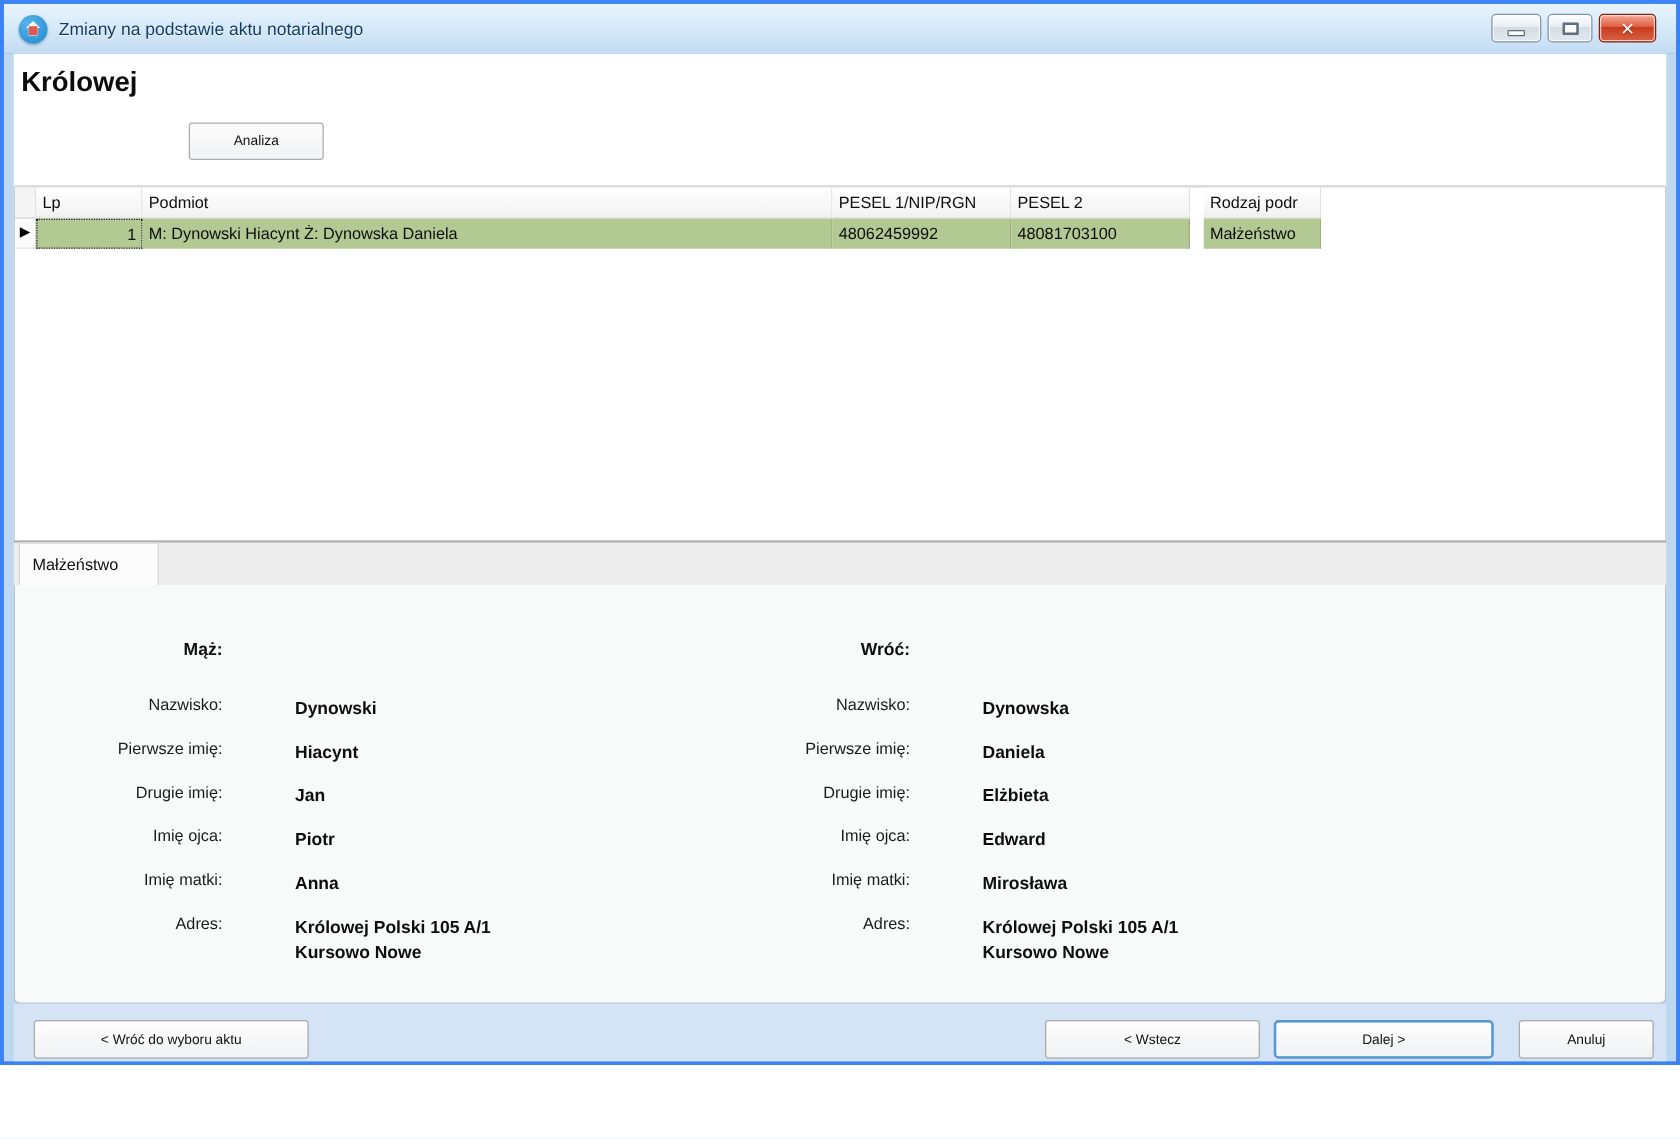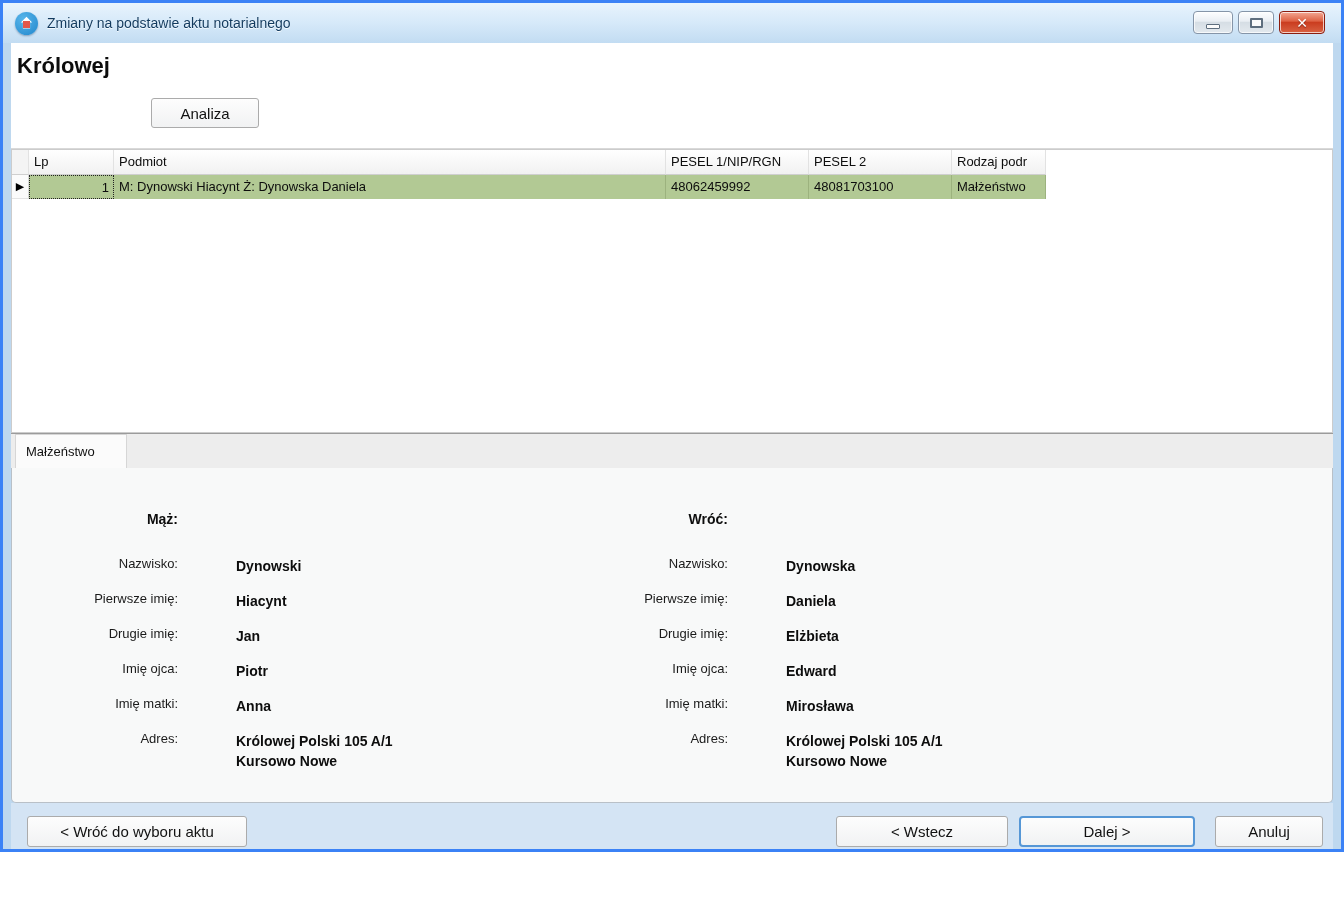--- a/index.html
+++ b/index.html
@@ -44,21 +44,21 @@
     background:linear-gradient(#f3a894 0%, #dd5f41 45%, #c93a1d 46%, #d96243 100%);
   }
   .glyph-minbar{ width:14px; height:5px; background:#fbfbfb; border:1px solid #5e6e7e; border-radius:1px; margin-top:7px; }
   .glyph-maxbox{ width:13px; height:10px; background:#fbfbfb; border:2px solid #5e6e7e; border-radius:1px; }
   .glyph-x{ color:#ffffff; font-size:14px; font-weight:bold; line-height:1; text-shadow:0 1px 1px rgba(60,0,0,.5); }
   
   .body{ height:860px; padding:0 8px; display:flex; flex-direction:column; background:#bed8ef; }
   .panel-top{ background:#ffffff; height:106px; position:relative; border-bottom:1px solid #d9d9d9; }
   .page-title{ position:absolute; left:6px; top:10px; font-size:22px; font-weight:bold; color:#0d0d0d; }
   .btn{
-    font-family:inherit; font-size:15px; color:#111;
+    font-family:inherit; font-size:11px; color:#111;
     background:linear-gradient(#fdfdfd, #f1f2f3);
     border:1px solid #ababab; border-radius:3px;
     display:inline-flex; align-items:center; justify-content:center;
   }
   .btn-analiza{ position:absolute; left:140px; top:55px; width:108px; height:30px; }
   
   .grid-area{ background:#ffffff; height:284px; border:1px solid #cccccc; overflow:hidden; }
   .grid-row{ display:flex;justify-content:flex-end; }
   .hcell{
     height:25px; line-height:24px; font-size:13px; color:#0d0d0d; padding-left:5px;
@@ -76,21 +76,21 @@
     background:#fbfbfb; border-right:1px solid #d8d8d8; border-bottom:1px solid #e4e4e4;
     display:flex; align-items:center; justify-content:center; padding-left:0;
   }
   .row-marker{ font-size:11px; color:#000; line-height:1; }
   .dcell.lp{ text-align:right; padding-right:4px; border:1px dotted #222; }
   .c-sel{ width:17px; flex:0 0 auto; }
   .c-lp{ width:85px; flex:0 0 auto; }
   .c-podmiot{ width:552px; flex:0 0 auto; }
   .c-p1{ width:143px; flex:0 0 auto; }
   .c-p2{ width:143px; flex:0 0 auto; }
-  .c-rodzaj{ width:94px; flex:0 0 auto; }
+  .c-rodzaj{ width:94px; flex:0 0 auto;margin-left:11px; }
   .c-fill{ flex:1 1 auto; background:#ffffff; border:none; }
   
   .strip{ background:#f9f9f9; height:44px; position:relative; }
   .btn-split{ position:absolute; left:22px; top:7px; width:173px; height:29px; }
   .tabstrip{ background:#ededed; height:35px; border-top:1px solid #9b9b9b; display:flex; align-items:stretch; }
   .tab{
     width:112px; margin-left:4px; background:#fbfbfb;
     border:1px solid #d6d6d6; border-bottom:none;
     font-size:13px; color:#111; display:flex; align-items:center; padding-left:10px;
   }

